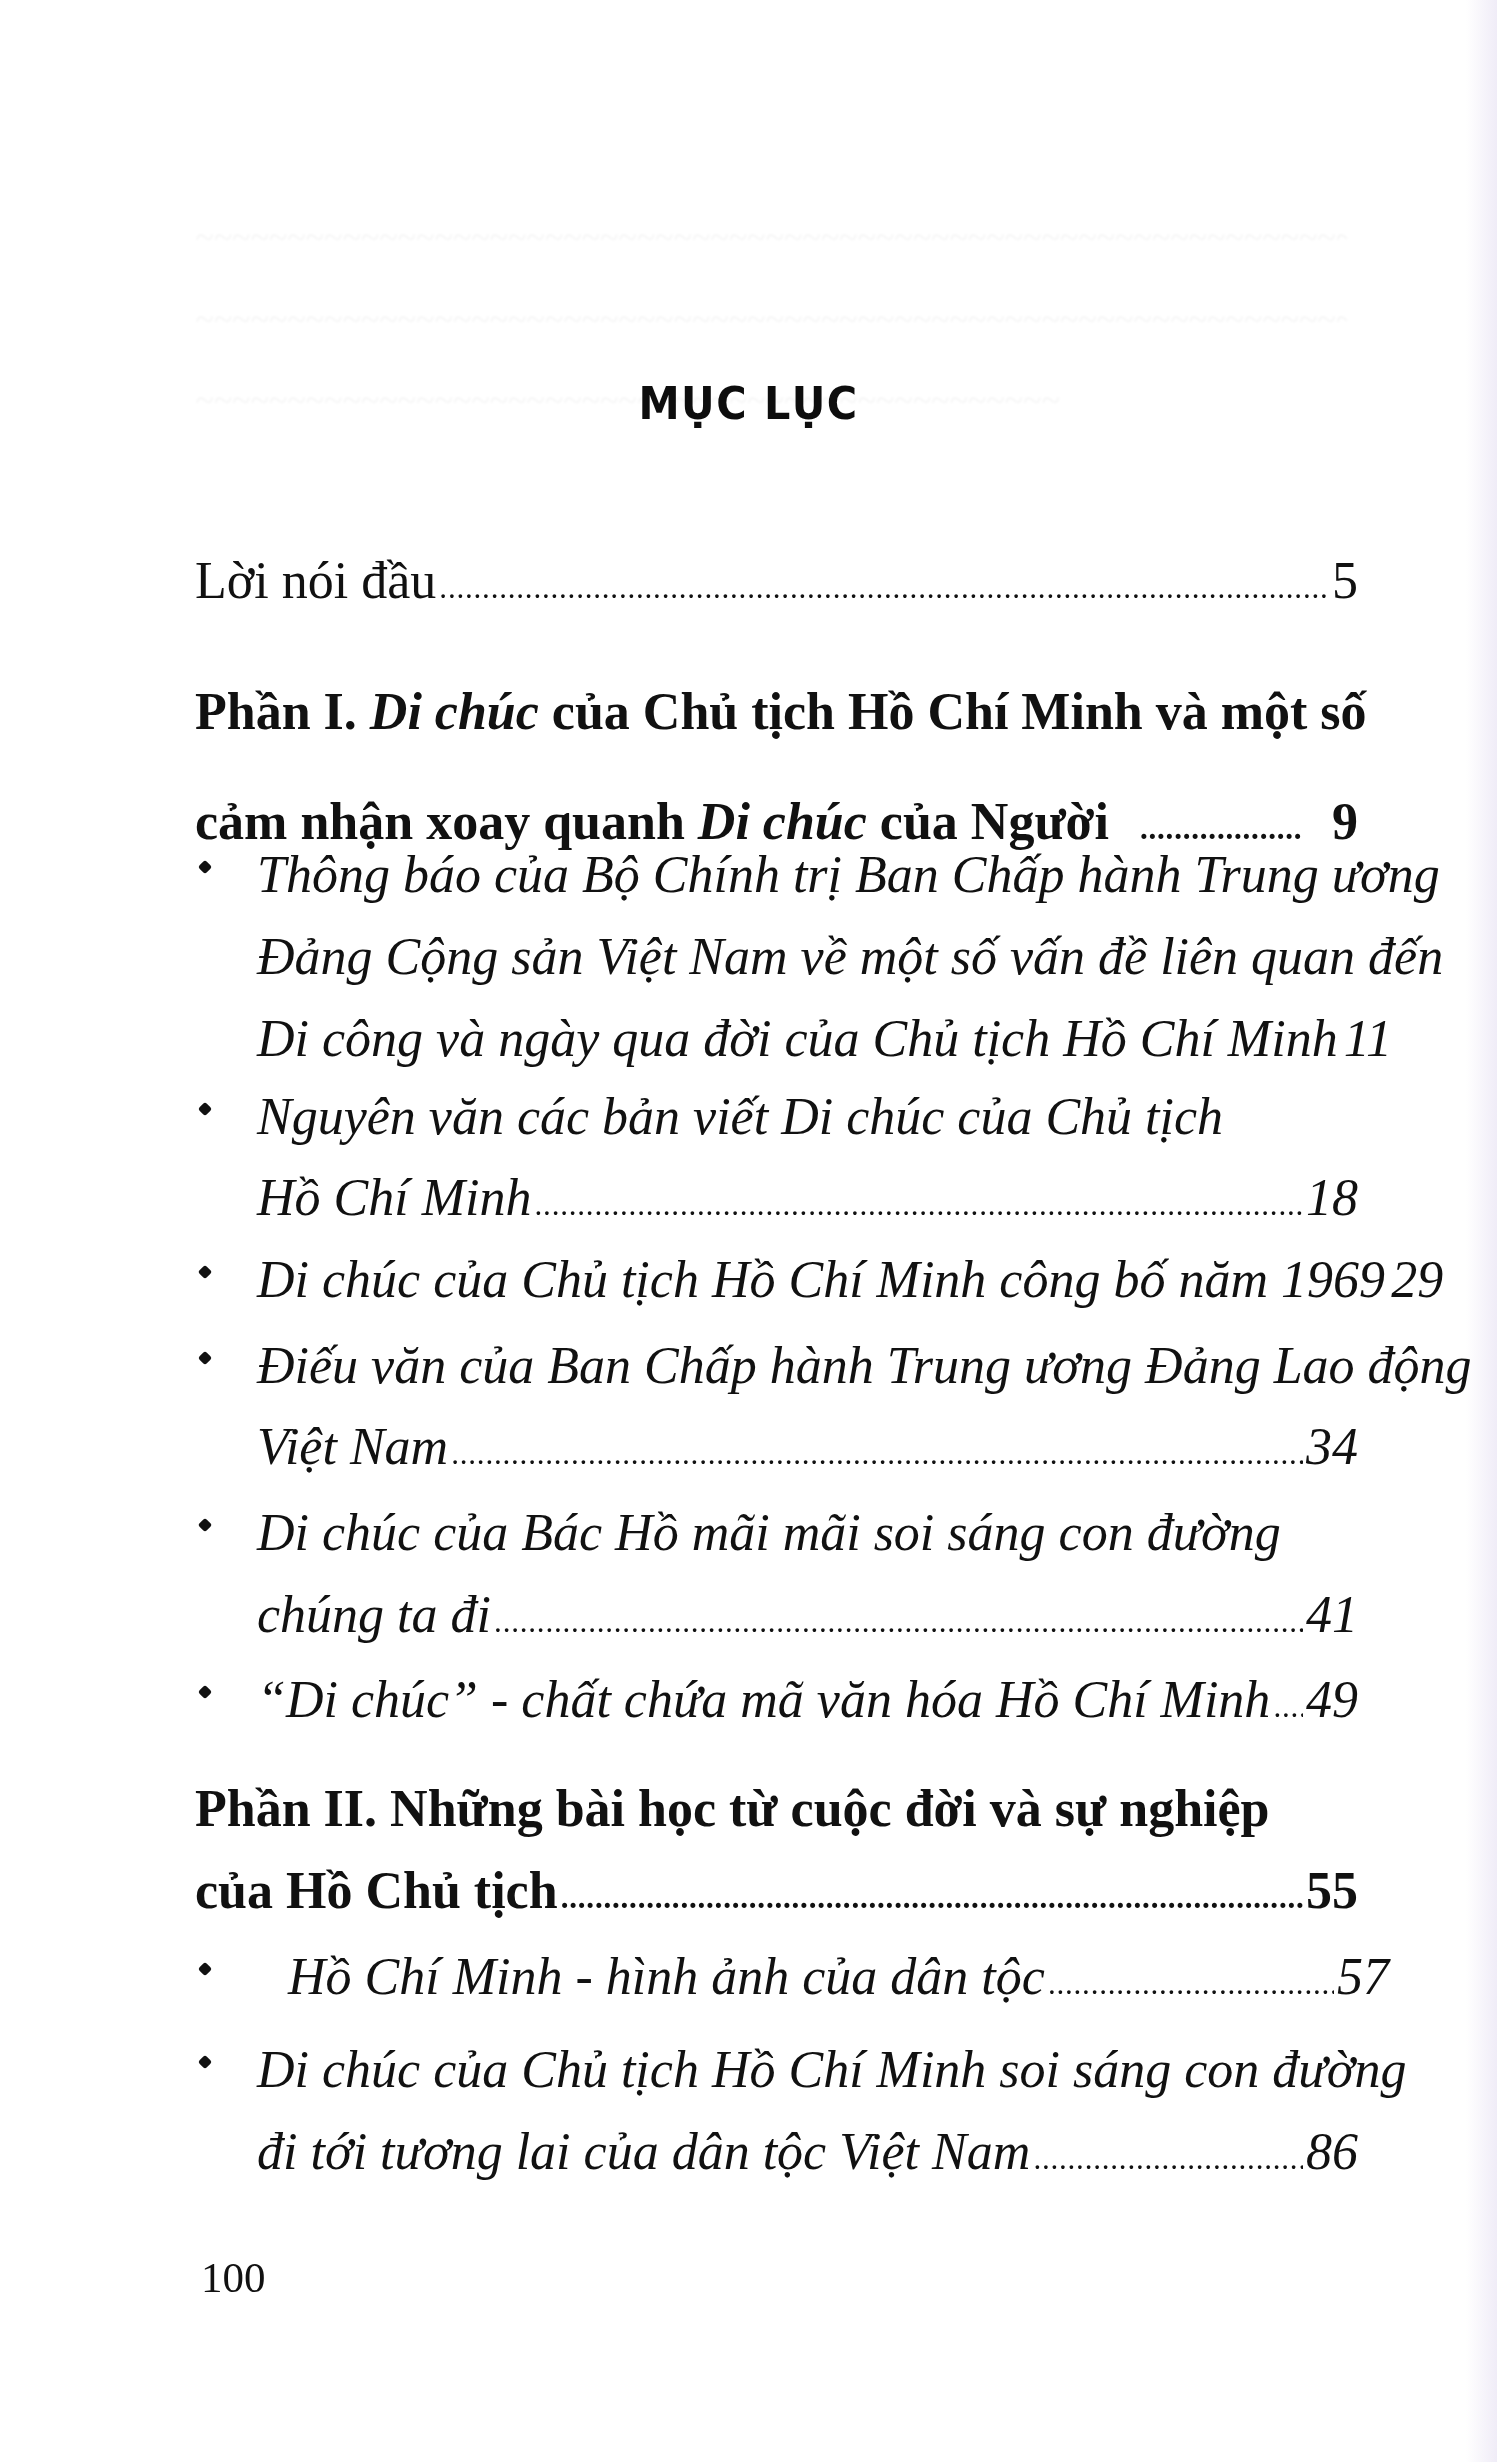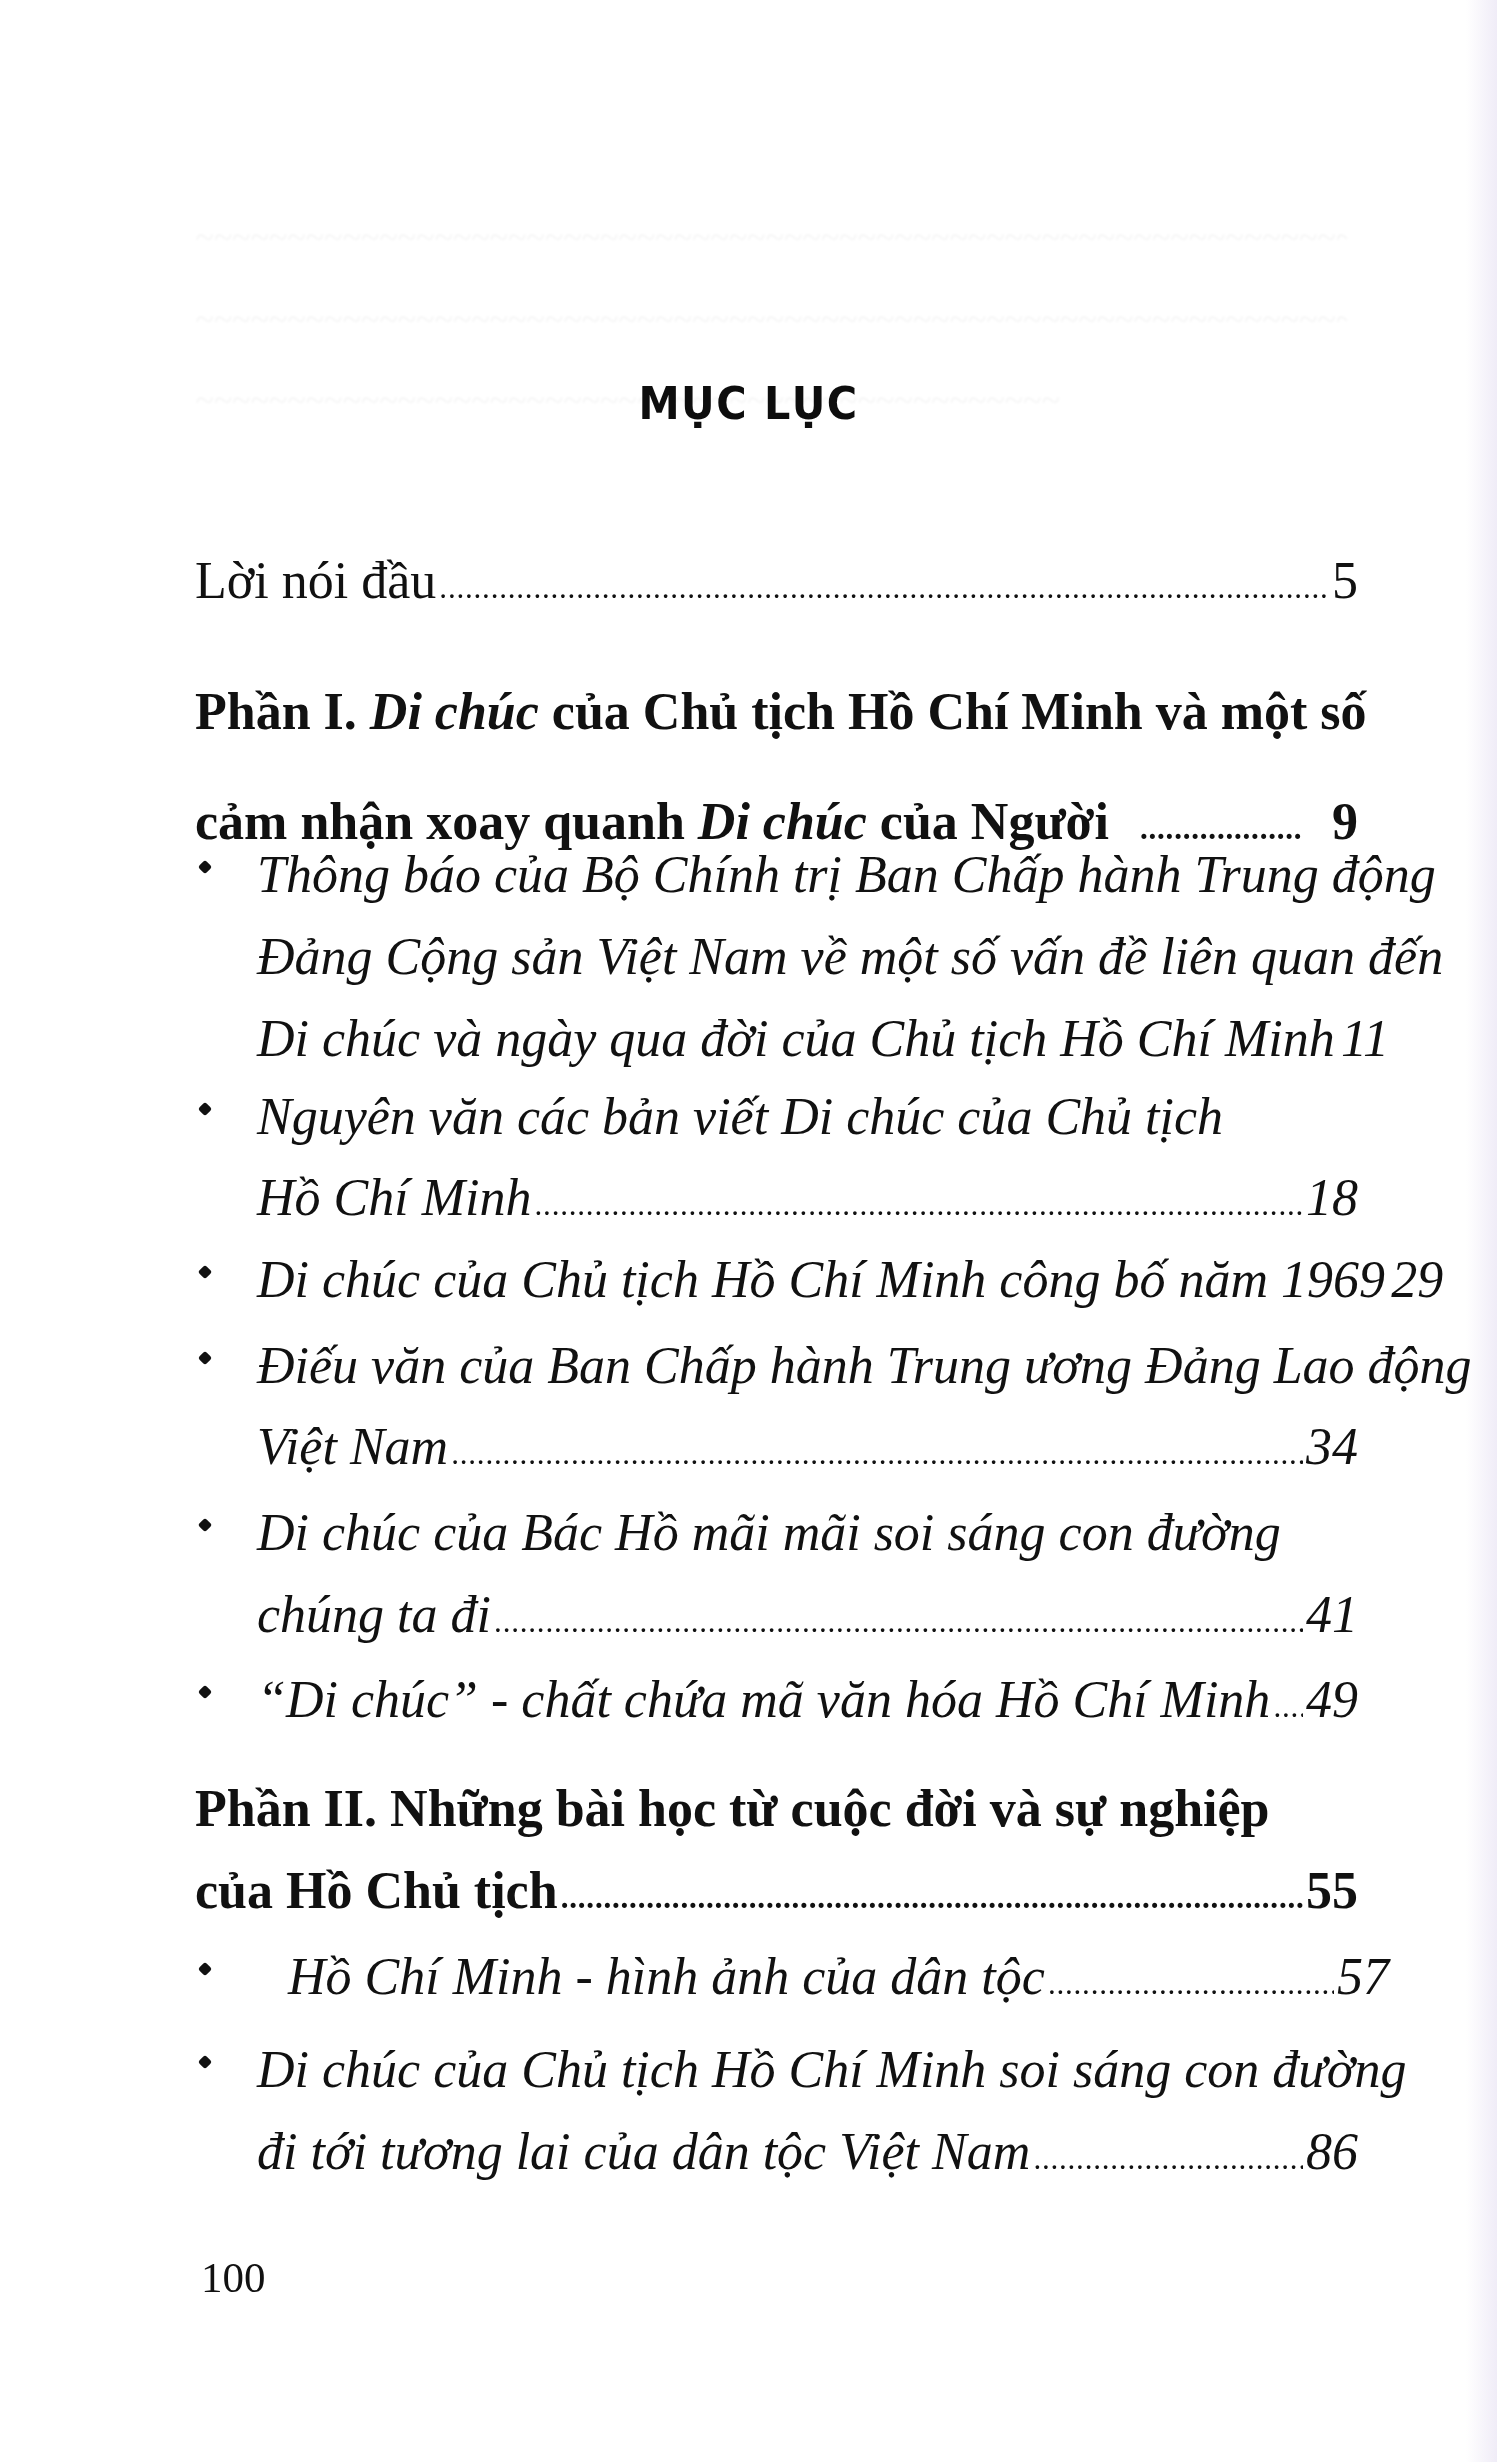--- a/index.html
+++ b/index.html
@@ -120,27 +120,27 @@
   <div class="line bold" style="top:798px;gap:28px;">
     <span class="txt">
       <span>cảm nhận xoay quanh </span><em>Di chúc</em><span> của Người </span>
     </span>
     <span class="dots"></span>
     <span class="pg">9</span>
   </div>
 
   <div class="bullet" style="top:862px;"></div>
   <div class="line item ital" style="top:851px;">
-    <span class="txt">Thông báo của Bộ Chính trị Ban Chấp hành Trung động</span>
+    <span class="txt">Thông báo của Bộ Chính trị Ban Chấp hành Trung ương</span>
   </div>
   <div class="line item ital" style="top:933px;">
     <span class="txt">Đảng Cộng sản Việt Nam về một số vấn đề liên quan đến</span>
   </div>
   <div class="line item ital" style="top:1015px;">
-    <span class="txt">Di chúc và ngày qua đời của Chủ tịch Hồ Chí Minh</span>
+    <span class="txt">Di công và ngày qua đời của Chủ tịch Hồ Chí Minh</span>
     <span class="dots"></span>
     <span class="pg">11</span>
   </div>
 
   <div class="bullet" style="top:1104px;"></div>
   <div class="line item ital" style="top:1093px;">
     <span class="txt">Nguyên văn các bản viết Di chúc của Chủ tịch</span>
   </div>
   <div class="line item ital" style="top:1174px;">
     <span class="txt">Hồ Chí Minh </span>

